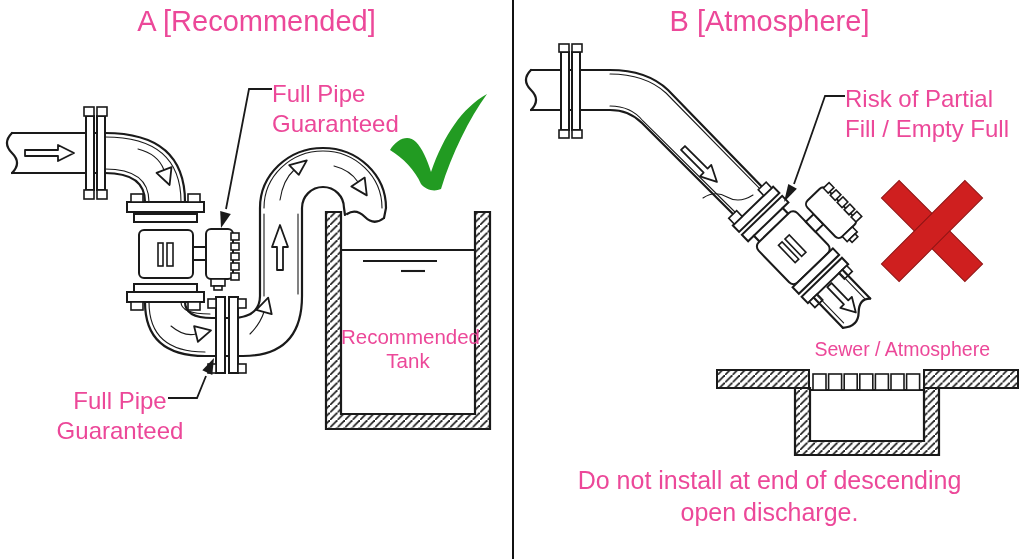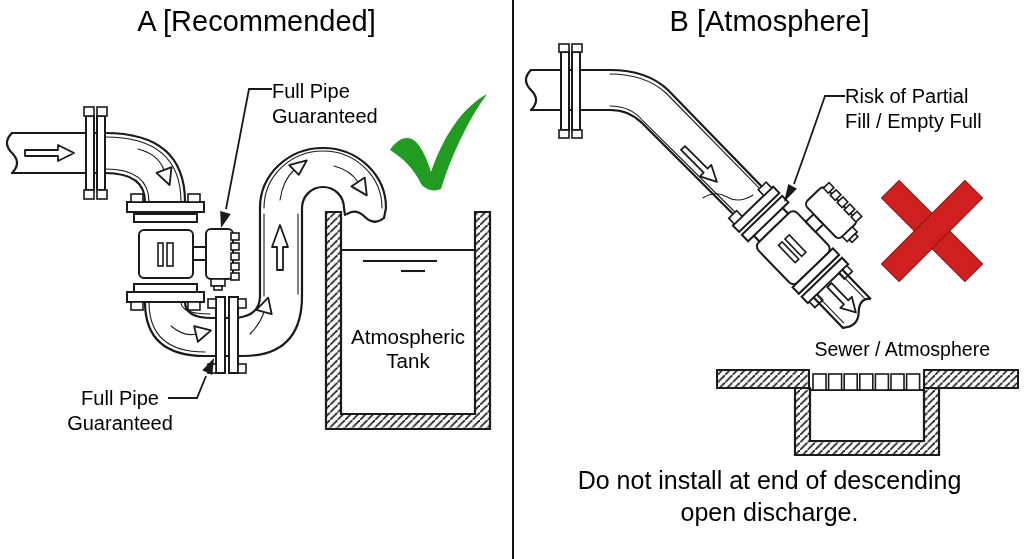--- a/index.html
+++ b/index.html
@@ -1,22 +1,22 @@
 <!DOCTYPE html>
 <html><head>
 <meta charset="utf-8">
 <style>
   html,body{margin:0;padding:0;background:#fff;}
   .stage{position:relative;width:1024px;height:559px;background:#fff;overflow:hidden;
-         font-family:"Liberation Sans","DejaVu Sans",sans-serif;color:#000000;}
+         font-family:"Liberation Sans","DejaVu Sans",sans-serif;color:#ec4899;}
   .divider{position:absolute;left:512px;top:0;width:2px;height:559px;background:#111;}
   .abs{position:absolute;}
   .ttl{font-size:29px;text-align:center;width:513px;white-space:nowrap;}
   .cap{font-size:25px;text-align:center;line-height:1.28;white-space:pre-line;}
-  .lbl{font-size:20px;line-height:1.25;white-space:pre-line;}
+  .lbl{font-size:24px;line-height:1.25;white-space:pre-line;}
   svg{position:absolute;top:0;}
   .ln{fill:none;stroke:#1a1a1a;stroke-width:2.2;stroke-linecap:round;}
   .ln-thin{fill:none;stroke:#1a1a1a;stroke-width:1.1;stroke-linecap:round;}
   .pc{fill:#fff;stroke:#1a1a1a;stroke-width:2;}
   .pcs{fill:#fff;stroke:#1a1a1a;stroke-width:1.6;}
   .arrow{fill:#fff;stroke:#1a1a1a;stroke-width:1.8;stroke-linejoin:round;}
   .lead{fill:none;stroke:#1a1a1a;stroke-width:1.8;}
   .leadhead{fill:#1a1a1a;stroke:none;}
   .wat{fill:none;stroke:#1a1a1a;stroke-width:2.1;}
 </style>
@@ -226,21 +226,21 @@
     </g>
   </svg>
 
   <div class="abs ttl" style="left:0;top:5px">A [Recommended]</div>
   <div class="abs ttl" style="left:515px;top:5px;width:509px">B [Atmosphere]</div>
 
   <div class="abs lbl" style="left:272px;top:79px">Full Pipe
 Guaranteed</div>
   <div class="abs lbl" style="left:40px;top:386px;width:160px;text-align:center">Full Pipe
 Guaranteed</div>
-  <div class="abs lbl" style="left:341px;top:325px;width:134px;text-align:center;font-size:20.5px;line-height:1.15">Atmospheric
+  <div class="abs lbl" style="left:341px;top:325px;width:134px;text-align:center;font-size:20.5px;line-height:1.15">Recommended
 Tank</div>
 
   <div class="abs lbl" style="left:845px;top:84px">Risk of Partial
 Fill / Empty Full</div>
   <div class="abs lbl" style="left:795px;top:337px;width:195px;text-align:right;font-size:19.5px">Sewer / Atmosphere</div>
   <div class="abs cap" style="left:515px;top:464px;width:509px">Do not install at end of descending
 open discharge.</div>
 
   <div class="divider"></div>
 </div>

